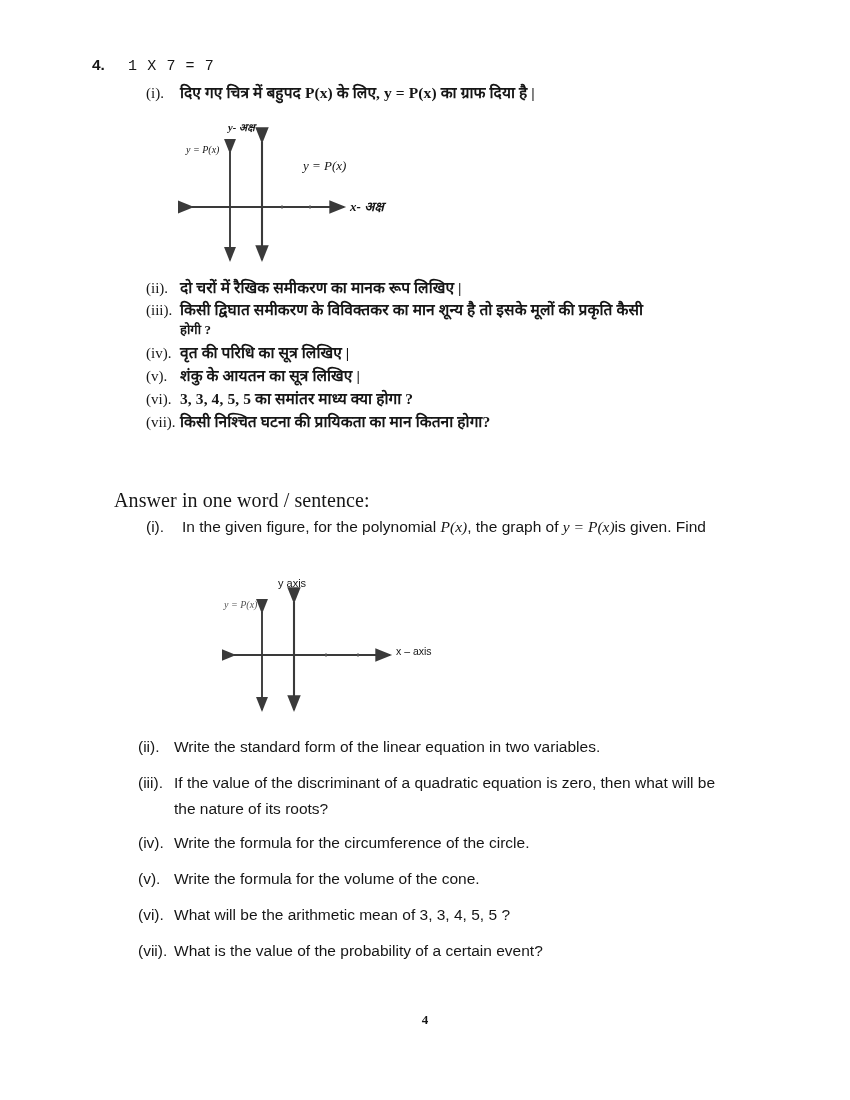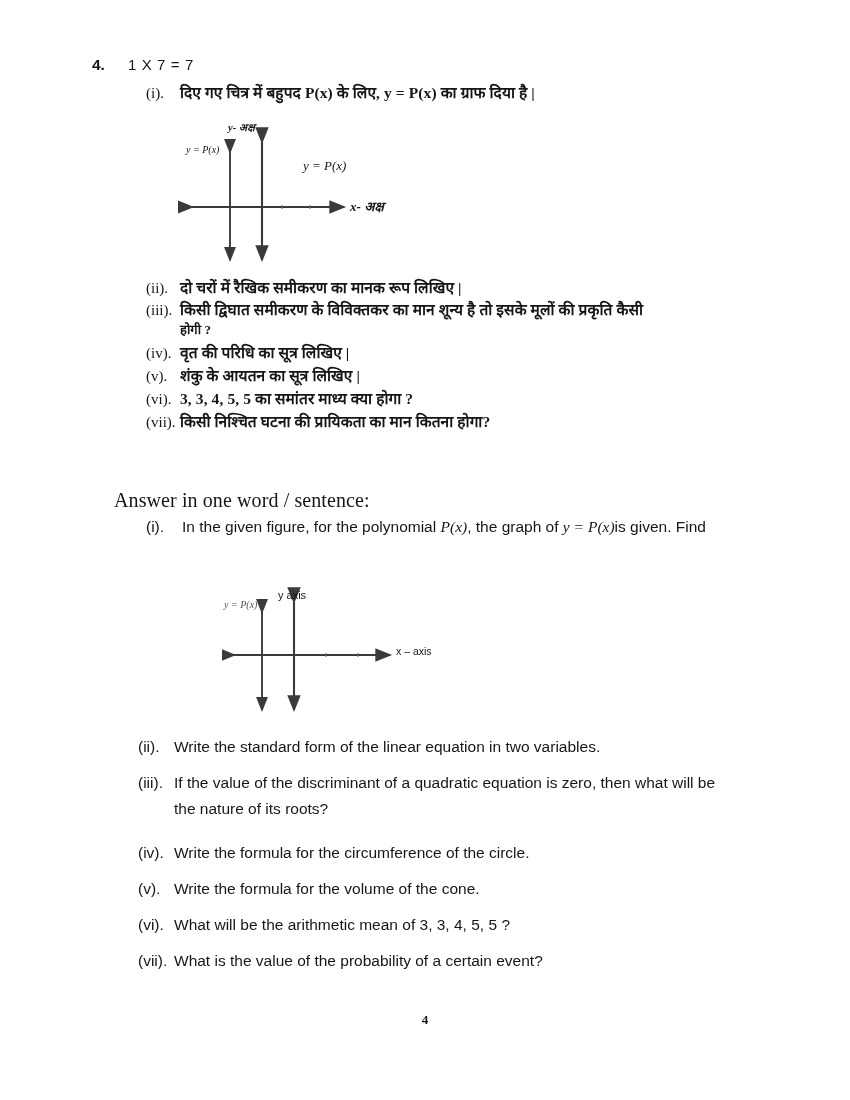--- a/index.html
+++ b/index.html
@@ -52,21 +52,21 @@
     font-family: "Liberation Sans", sans-serif;
     font-size: 15.5px;
     font-weight: 600;
   }
   .qtitle {
     flex: 1 1 auto;
     font-size: 16px;
   }
   .qmarks {
     flex: 0 0 auto;
-    font-family: Liberation Sans, sans-serif;
+    font-family: Liberation Mono, monospace;
     font-size: 15px;
     letter-spacing: 0.6px;
     padding-left: 6px;
   }
 
   
   .hi-list {
     position: absolute;
     left: 146px;
     top: 82px;
@@ -271,37 +271,37 @@
       </defs>
 
       <line x1="12" y1="83" x2="168" y2="83" stroke="#3a3a3a" stroke-width="2.1" marker-start="url(#ah2)" marker-end="url(#ah2)"></line>
       <line x1="104" y1="81" x2="104" y2="85" stroke="#6a6a6a" stroke-width="1"></line>
       <line x1="136" y1="81" x2="136" y2="85" stroke="#6a6a6a" stroke-width="1"></line>
 
       <line x1="40" y1="40" x2="40" y2="138" stroke="#3a3a3a" stroke-width="1.9" marker-start="url(#ah2)" marker-end="url(#ah2)"></line>
 
       <line x1="72" y1="30" x2="72" y2="138" stroke="#3a3a3a" stroke-width="2.1" marker-start="url(#ah2)" marker-end="url(#ah2)"></line>
     </svg>
-    <span class="glabel" style="left:56px;top:17px;font-size:11px;font-family:'Liberation Sans',sans-serif;">y   axis</span>
+    <span class="glabel" style="left:56px;top:5px;font-size:11px;font-family:'Liberation Sans',sans-serif;">y   axis</span>
     <span class="glabel" style="left:174px;top:73px;font-size:10.5px;font-family:'Liberation Sans',sans-serif;">x – axis</span>
     <span class="glabel mathtxt" style="left:2px;top:27px;font-size:10px;color:#555;">y = P(x)</span>
   </div>
 
   <div class="en-rest">
 
     <div class="en-item">
       <span class="lbl">(ii).</span>
       <span class="txt">Write the standard form of the linear equation in two variables.</span>
     </div>
 
     <div class="en-item" style="margin-bottom:2px;">
       <span class="lbl">(iii).</span>
       <span class="txt">If the value of the discriminant of a quadratic equation is zero, then what will be</span>
     </div>
-    <div class="en-cont" style="margin-bottom:20px;">the nature of its roots?</div>
+    <div class="en-cont" style="margin-bottom:10px;">the nature of its roots?</div>
 
     <div class="en-item">
       <span class="lbl">(iv).</span>
       <span class="txt">Write the formula for the circumference of the circle.</span>
     </div>
 
     <div class="en-item">
       <span class="lbl">(v).</span>
       <span class="txt">Write the formula for the volume of the cone.</span>
     </div>

